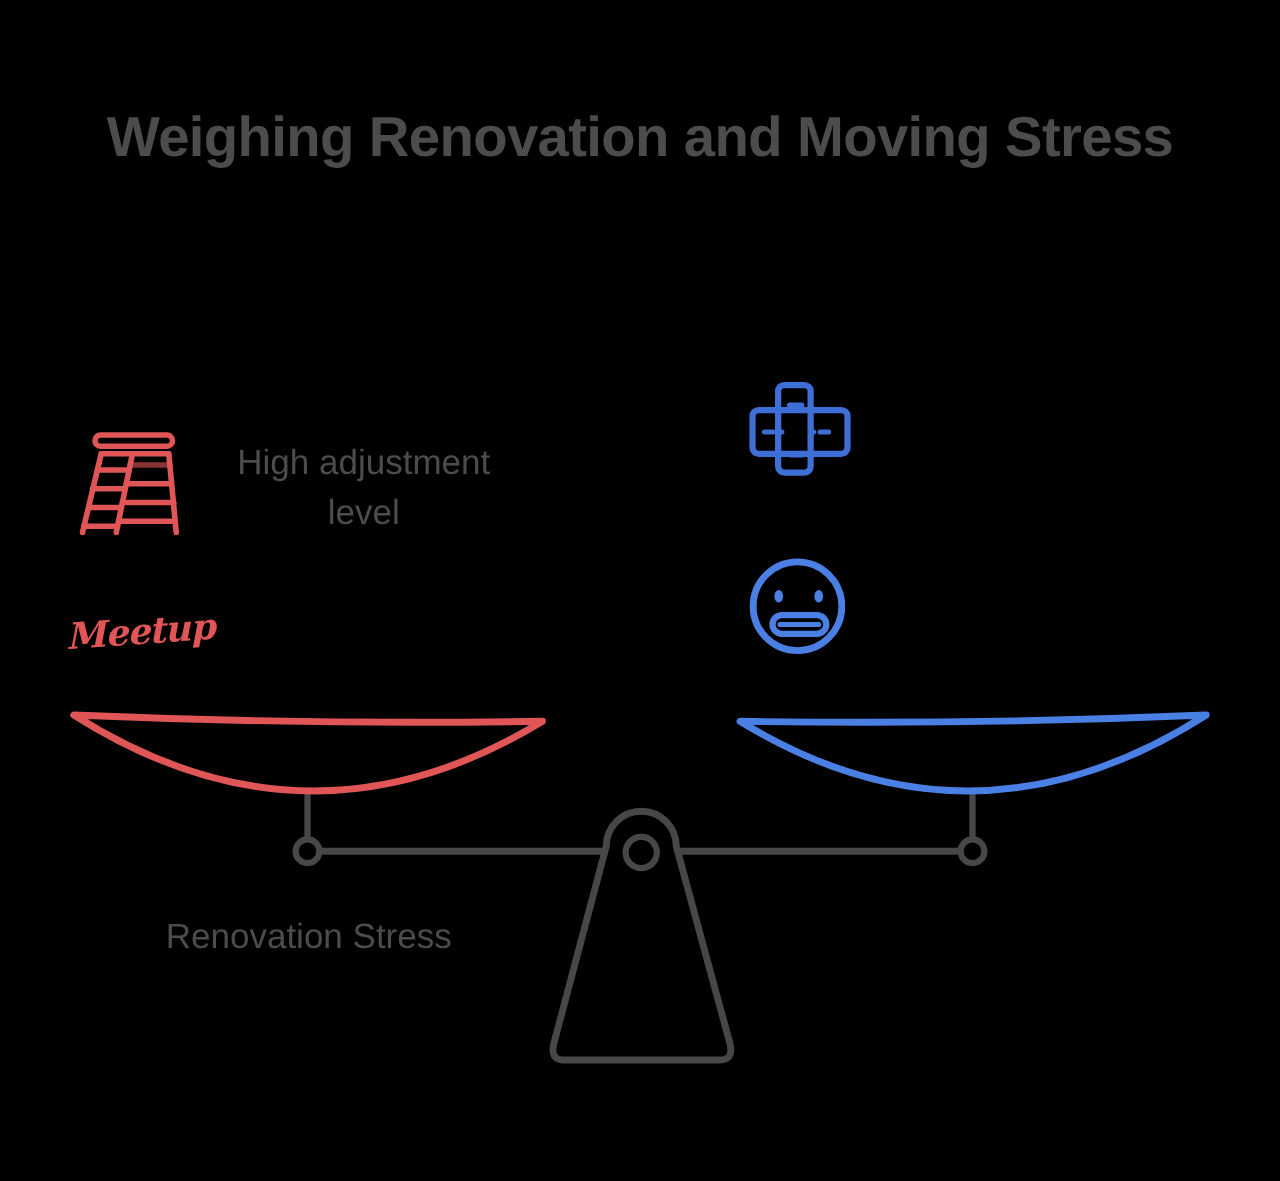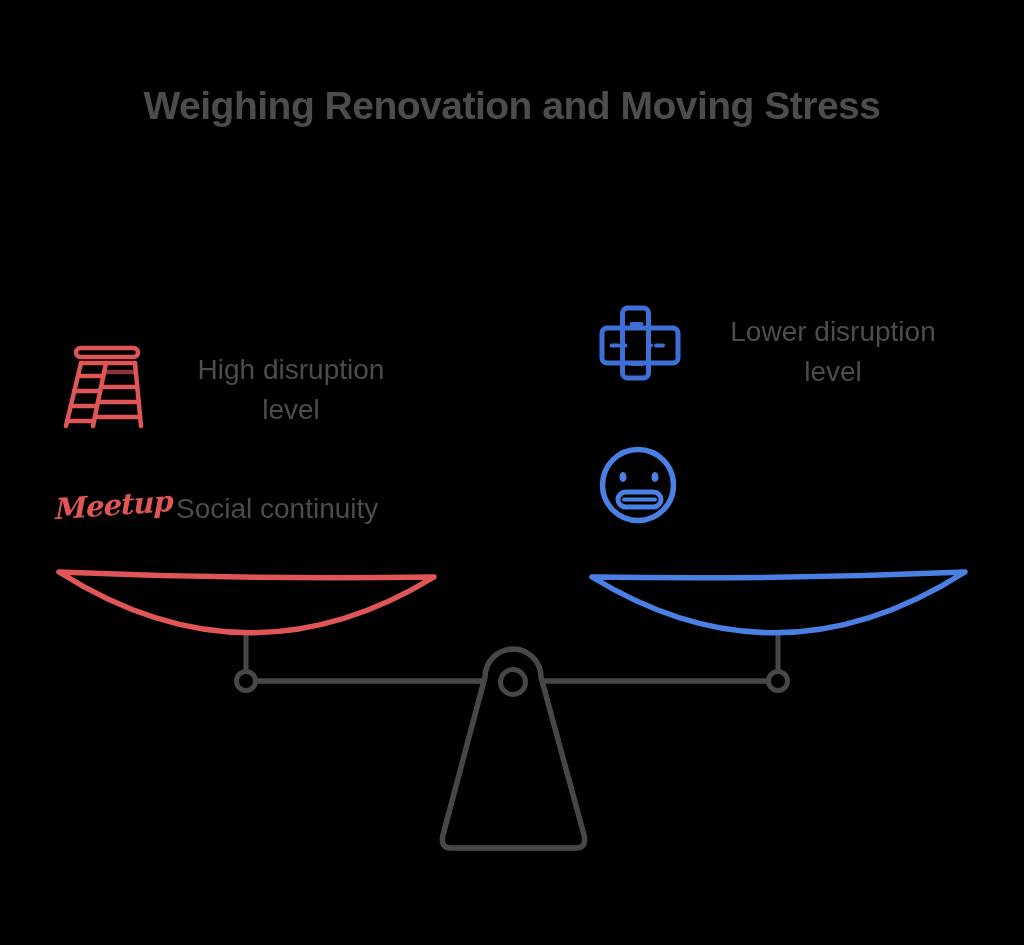--- a/index.html
+++ b/index.html
@@ -7,21 +7,21 @@
     width: 1024px; height: 945px;
     background: var(--bg, #000);
     font-family: "Liberation Sans", sans-serif;
     overflow: hidden; position: relative;
   }
   .stage { position: absolute; inset: 0; }
 
   .page-title {
     position: absolute; top: 84px; left: 0; width: 1024px;
     margin: 0; text-align: center;
-    font-size: 39px; font-weight: 700; letter-spacing: -0.5px;
+    font-size: 45px; font-weight: 700; letter-spacing: -0.5px;
     color: var(--ink, #4c4c4c);
   }
 
   .feature-label {
     position: absolute;
     color: var(--ink, #4c4c4c);
     font-size: 28px; line-height: 40px; font-weight: 400;
   }
   .center { text-align: center; }
 
@@ -72,38 +72,36 @@
       <line class="stroke-red" x1="16" y1="32" x2="41" y2="32" stroke-width="4.5"></line>
       <line class="stroke-red" x1="12" y1="47" x2="38" y2="47" stroke-width="4.5"></line>
       <line class="stroke-red" x1="9" y1="62" x2="35" y2="62" stroke-width="4.5"></line>
       <line class="stroke-red" x1="5" y1="77" x2="32" y2="77" stroke-width="4.5"></line>
       <line class="stroke-red" x1="42" y1="28" x2="74" y2="28" stroke-width="4.5" opacity="0.6"></line>
       <line class="stroke-red" x1="39" y1="43" x2="75" y2="43" stroke-width="4.5"></line>
       <line class="stroke-red" x1="36" y1="58" x2="77" y2="58" stroke-width="4.5"></line>
       <line class="stroke-red" x1="33" y1="73" x2="78" y2="73" stroke-width="4.5"></line>
     </svg>
   </div>
-  <div class="feature-label center" style="left:171px; top:350px; width:240px;">High disruption level</div>
+  <div class="feature-label center" style="left:171px; top:350px; width:240px;">High adjustment level</div>
 
   <div class="meetup-logo">Meetup</div>
-  <div class="feature-label" style="left:176px; top:489px; width:260px;">Social continuity</div>
 
   <div class="icon-box" style="left:598px; top:300px;">
     <svg width="84" height="84" viewBox="0 0 84 84">
       <rect class="stroke-bluedeep" x="24.5" y="8" width="26" height="70" rx="5" stroke-width="5"></rect>
       <rect class="stroke-bluedeep" x="4" y="28" width="76" height="35" rx="5" stroke-width="5"></rect>
       <line class="stroke-bluedeep" x1="33.5" y1="24" x2="43.5" y2="24" stroke-width="4"></line>
       <line class="stroke-bluedeep" x1="13.5" y1="45.5" x2="20.5" y2="45.5" stroke-width="4"></line>
       <line class="stroke-bluedeep" x1="25.5" y1="45.5" x2="27.5" y2="45.5" stroke-width="4"></line>
       <line class="stroke-bluedeep" x1="51" y1="45.5" x2="53" y2="45.5" stroke-width="4"></line>
       <line class="stroke-bluedeep" x1="58" y1="45.5" x2="65" y2="45.5" stroke-width="4"></line>
       <line class="stroke-bluedeep" x1="34" y1="64" x2="44" y2="64" stroke-width="4"></line>
     </svg>
   </div>
-  <div class="feature-label center" style="left:708px; top:312px; width:250px;">Lower disruption level</div>
 
   <div class="icon-box" style="left:596px; top:445px;">
     <svg width="80" height="80" viewBox="0 0 80 80">
       <circle class="stroke-blue" cx="42" cy="40" r="35.5" stroke-width="5.5"></circle>
       <ellipse class="fill-blue" cx="27" cy="32" rx="3.5" ry="5"></ellipse>
       <ellipse class="fill-blue" cx="59" cy="32" rx="3.5" ry="5"></ellipse>
       <rect class="stroke-blue" x="22" y="47" width="43" height="15" rx="7.5" stroke-width="5"></rect>
       <line class="stroke-blue" x1="28" y1="54.5" x2="59" y2="54.5" stroke-width="4"></line>
     </svg>
   </div>
@@ -118,14 +116,15 @@
     <path class="stroke-red" stroke-width="5.5" d="M 59 572 Q 246 580 434 577 Q 247 691 59 572 Z"></path>
     <path class="stroke-blue" stroke-width="5.5" d="M 592 577 Q 779 580 965 572 Q 778 691 592 577 Z"></path>
 
     <path class="solid-dark" stroke-width="5.5" d="M 485 677 A 28 28 0 0 1 541 677 L 584 835 Q 587 848 576 848 L 451 848 Q 440 848 443 835 Z"></path>
     <circle class="solid-dark" cx="513" cy="682" r="12.5" stroke-width="5"></circle>
 
     <circle class="solid-dark" cx="246" cy="681" r="9.5" stroke-width="5"></circle>
     <circle class="solid-dark" cx="778" cy="681" r="9.5" stroke-width="5"></circle>
   </svg>
 
+  <div class="pan-label left">Renovation Stress</div>
 
 </div>
 
 </body></html>

